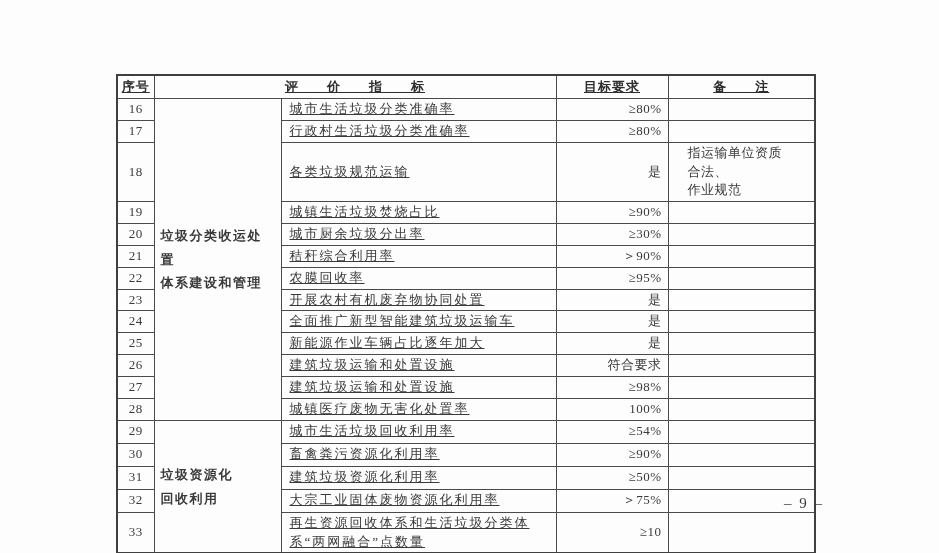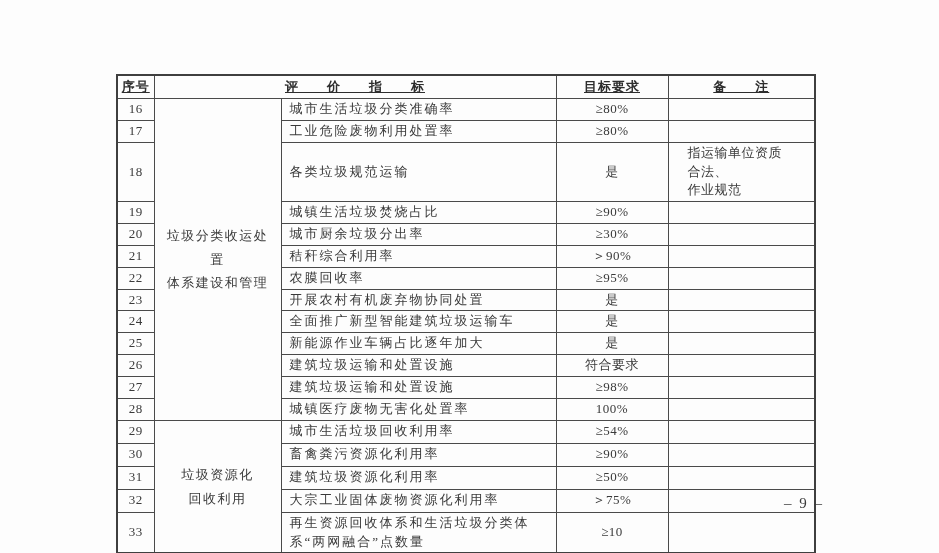--- a/index.html
+++ b/index.html
@@ -31,28 +31,28 @@
     font-weight:bold;color:#2e2e2e;
     height:20px;text-align:center;letter-spacing:1px;
     padding:1px 2px;
     text-decoration:underline;
   }
   tr.reg td{height:17px;}
   tr.tall td{height:32px;}
   tr.roomy td{height:20px;}
   td.no-cell{text-align:center;letter-spacing:0.5px;margin-top:12px;}
   td.cat-cell{
-    text-align:center;white-space:pre-line;
-    letter-spacing:1.5px;line-height:1.8;
+    white-space:pre-line;
+    letter-spacing:1.5px;line-height:1.8;font-weight:bold;
   }
   td.ind-cell{
     text-align:left;letter-spacing:2px;
-    padding-left:8px;white-space:pre-line;
-  }
-  td.target-cell{text-align:center;letter-spacing:0.5px;}
+    padding-left:8px;white-space:pre-line;text-decoration:underline;
+  }
+  td.target-cell{text-align:right;letter-spacing:0.5px;}
   td.remark-cell{
     text-align:left;letter-spacing:0.5px;
     padding:1px 19px;white-space:pre-line;
   }
   .page-number{
     position:absolute;left:784px;top:495px;
     font-size:15px;color:#3a3a3a;letter-spacing:2px;
   }
 </style>
 </head>
@@ -79,21 +79,21 @@
       <tr class="reg">
         <td class="no-cell">16</td>
         <td class="cat-cell" rowspan="13">垃圾分类收运处置
 体系建设和管理</td>
         <td class="ind-cell">城市生活垃圾分类准确率</td>
         <td class="target-cell">≥80%</td>
         <td class="remark-cell"></td>
       </tr>
       <tr class="reg">
         <td class="no-cell">17</td>
-        <td class="ind-cell">工业危险废物利用处置率</td>
+        <td class="ind-cell">行政村生活垃圾分类准确率</td>
         <td class="target-cell">≥80%</td>
         <td class="remark-cell"></td>
       </tr>
       <tr class="tall">
         <td class="no-cell">18</td>
         <td class="ind-cell">各类垃圾规范运输</td>
         <td class="target-cell">是</td>
         <td class="remark-cell">指运输单位资质合法、
 作业规范</td>
       </tr>

